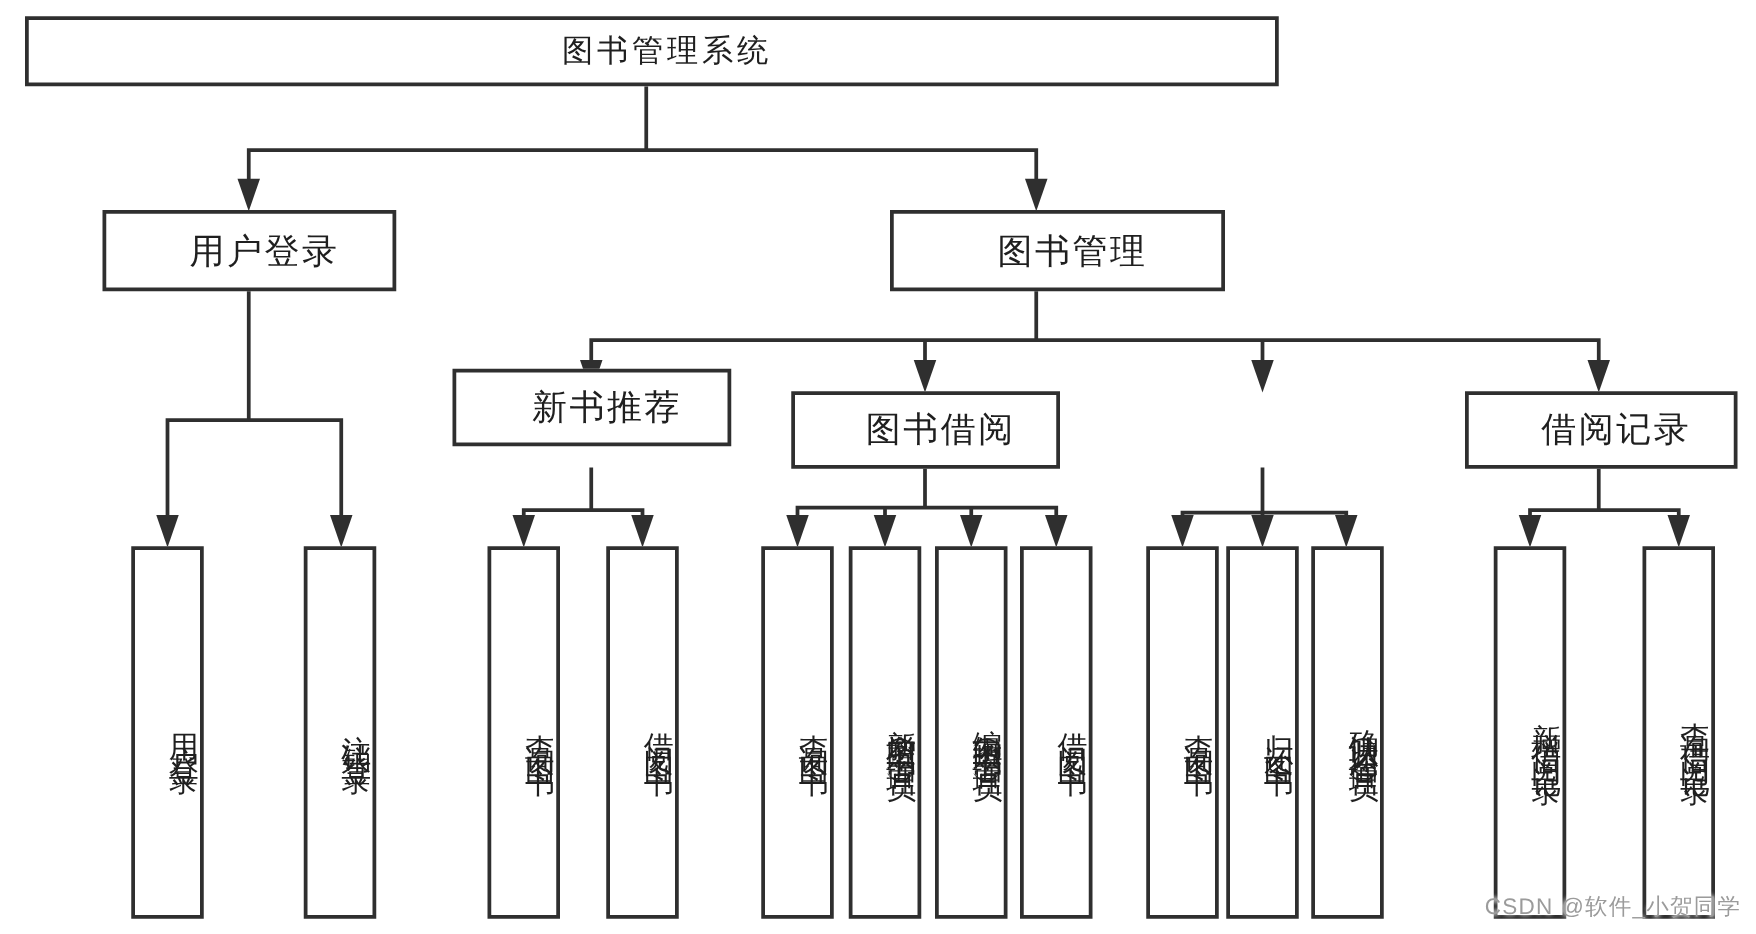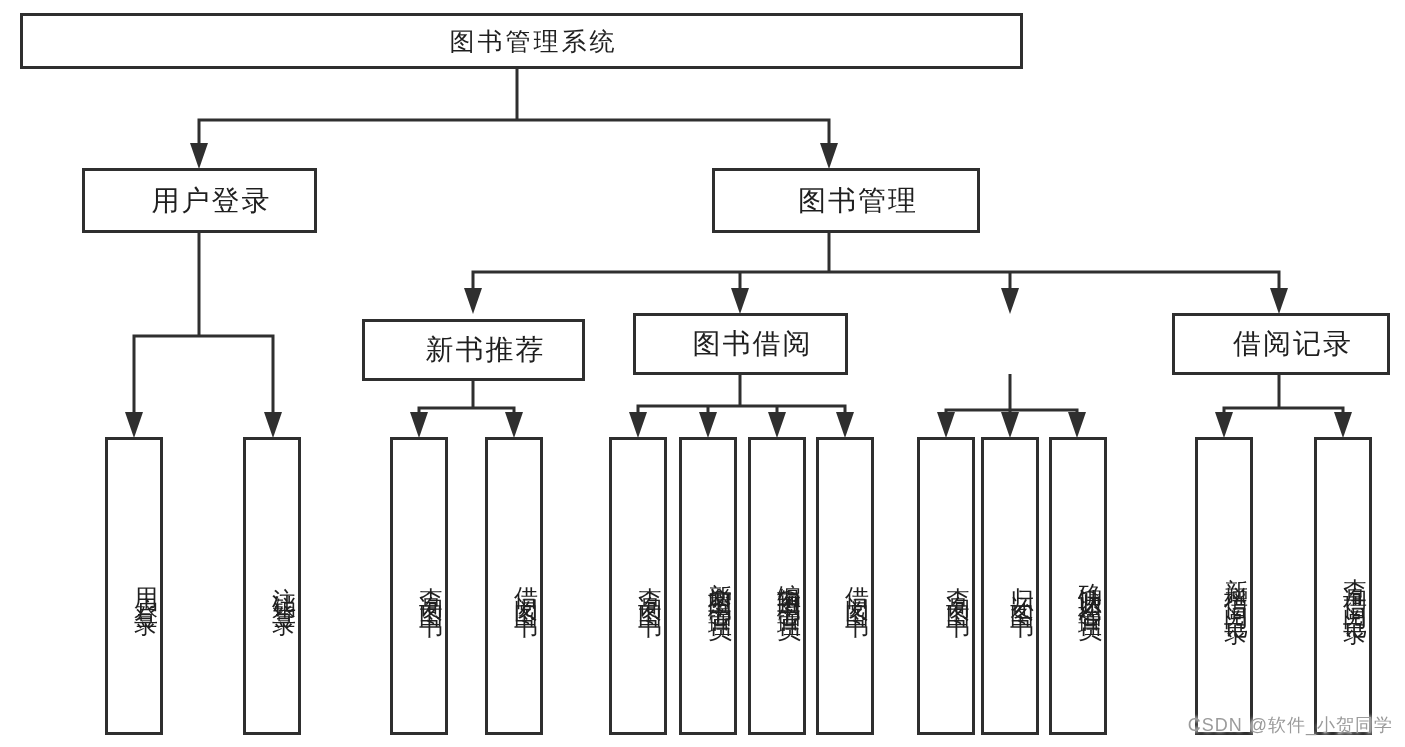--- a/index.html
+++ b/index.html
@@ -113,21 +113,21 @@
       <use href="#arrowhead" x="1224" y="438"></use>
       <use href="#arrowhead" x="1343" y="438"></use>
     </g>
   </svg>
 
   <div class="node hbox root" style="left:20px;top:13px;width:1003px;height:56px">图书管理系统</div>
 
   <div class="node hbox" style="left:82px;top:168px;width:235px;height:65px">用户登录</div>
   <div class="node hbox" style="left:712px;top:168px;width:268px;height:65px">图书管理</div>
 
-  <div class="node hbox" style="left:362px;top:319px;width:223px;height:62px">新书推荐</div>
+  <div class="node hbox" style="left:362px;top:295px;width:223px;height:62px">新书推荐</div>
   <div class="node hbox" style="left:633px;top:313px;width:215px;height:62px">图书借阅</div>
   <div class="node hbox" style="left:1172px;top:313px;width:218px;height:62px">借阅记录</div>
 
   <div class="node vbox" style="left:105px">用户登录</div>
   <div class="node vbox" style="left:243px">注销登录</div>
 
   <div class="node vbox" style="left:390px">查询图书</div>
   <div class="node vbox" style="left:485px">借阅图书</div>
 
   <div class="node vbox" style="left:609px">查询图书</div>

